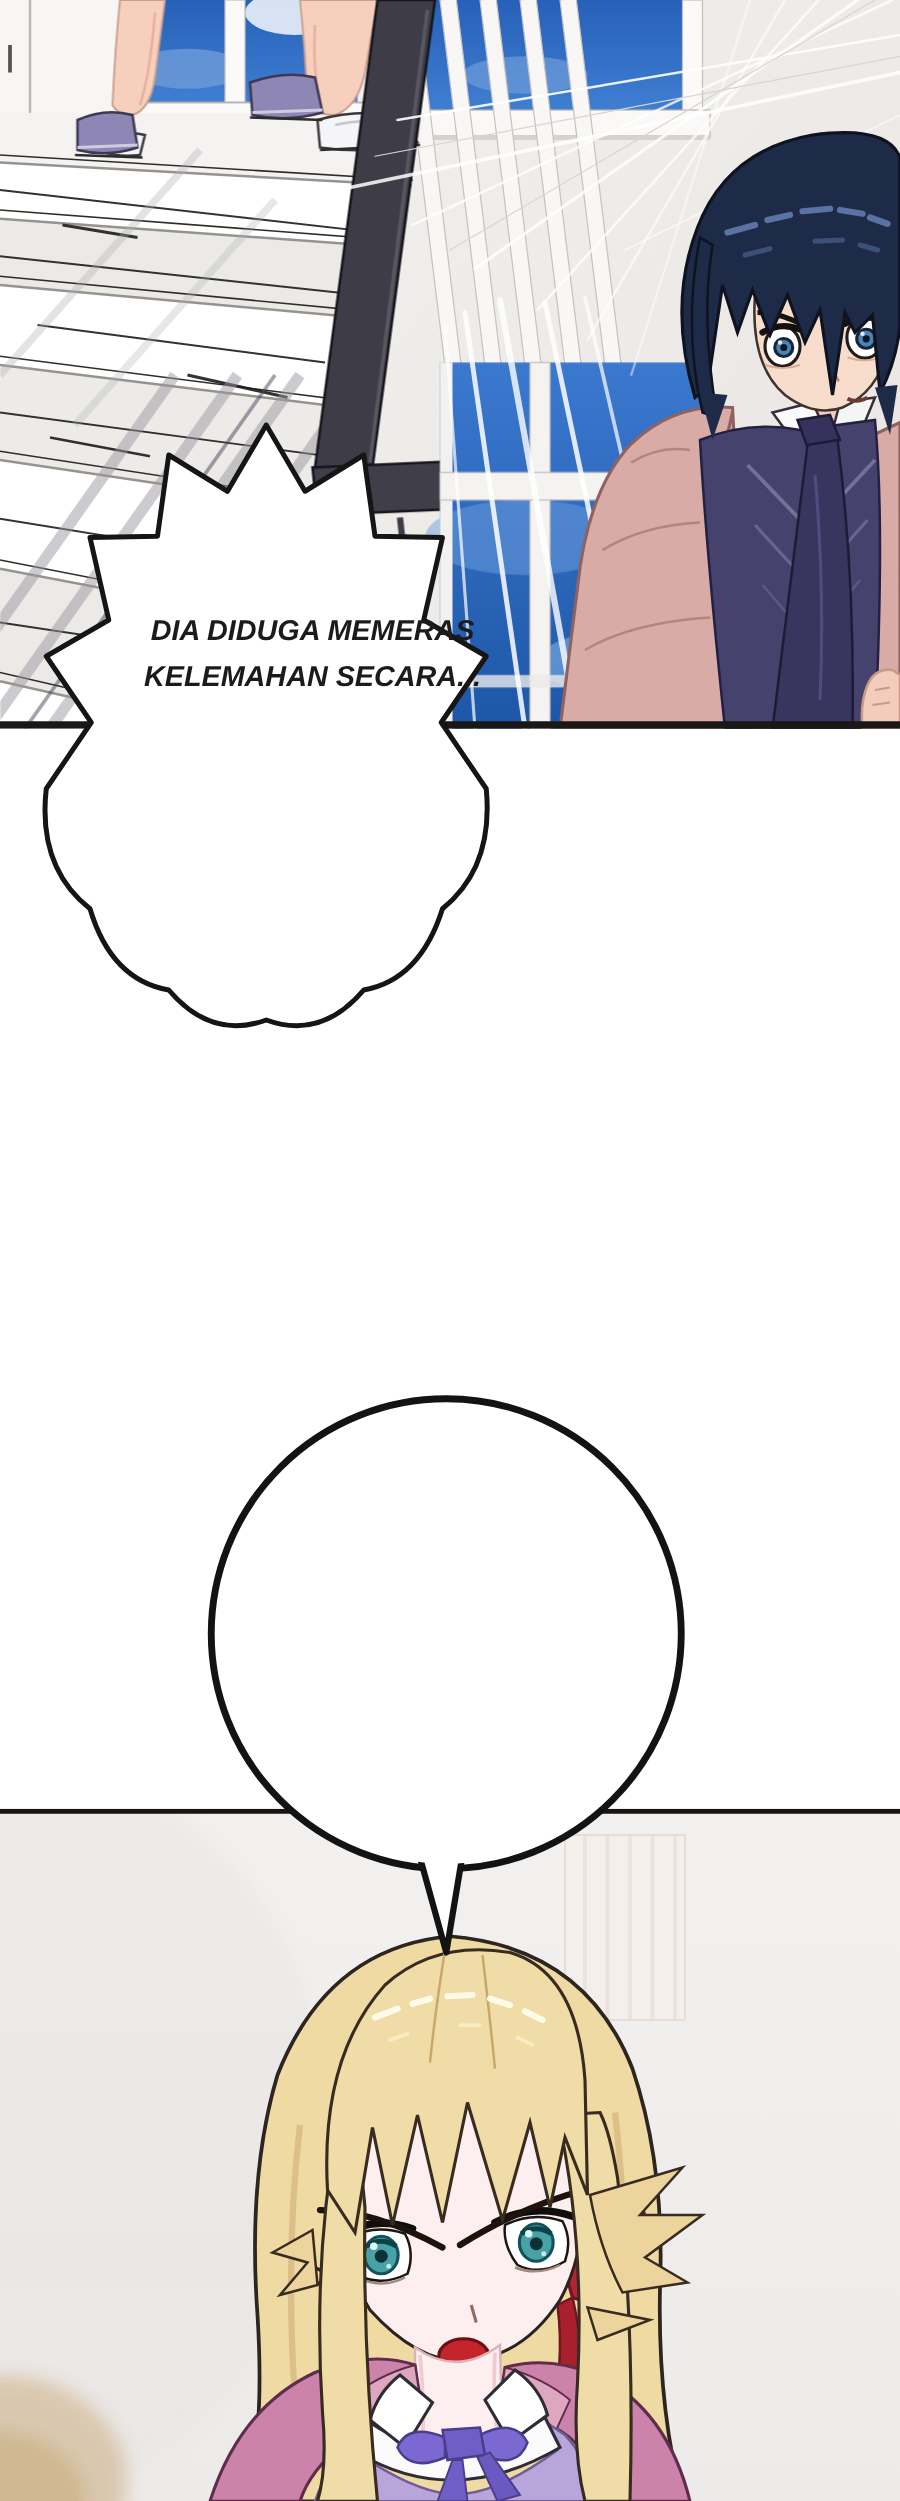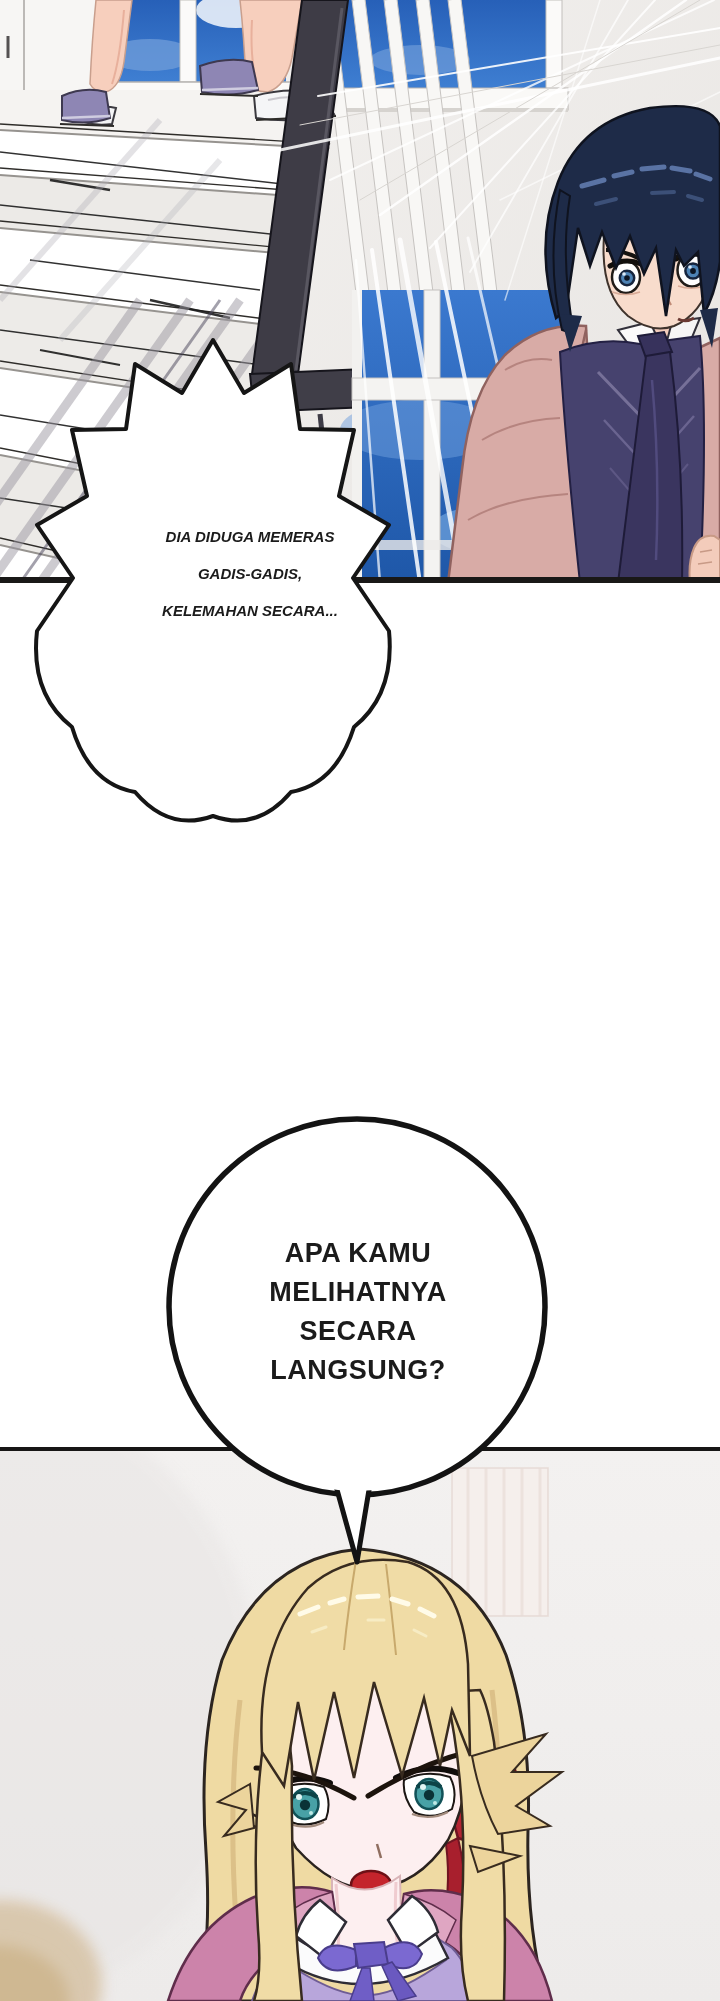--- a/index.html
+++ b/index.html
@@ -6,21 +6,21 @@
   .page{
     position:relative;width:720px;height:2001px;overflow:hidden;
     background:#ffffff;font-family:"Liberation Sans",sans-serif;
   }
   .layer{position:absolute;}
   .bubble-text{
     position:absolute;text-align:center;color:#1b1b1b;font-weight:bold;z-index:30;
   }
   .bubble-text.exposition{
     left:85px;top:486px;width:330px;
-    font-size:15px;line-height:37px;font-style:italic;letter-spacing:0px;margin-top:32px;
+    font-size:23px;line-height:37px;font-style:italic;letter-spacing:0px;
   }
   .bubble-text.question{
     left:215px;top:1234px;width:286px;
     font-size:27px;line-height:39px;letter-spacing:0.5px;
   }
   svg{display:block;}
   .z1{z-index:10;} .z2{z-index:20;}
 </style>
 </head>
 <body>
@@ -257,21 +257,20 @@
     <rect x="0" y="577" width="720" height="6" fill="#191817"></rect>
   </svg>
 
   <svg class="layer z2" style="left:10px;top:330px" width="396" height="496" viewBox="10 330 396 496">
     <path d="M213,340 L244,393 L291,364 L300,429 L354,430 L339,496 L389,525 L353,578 L389,631
              Q395,694 354,727 Q336,784 291,792 Q257,832 213,816 Q169,832 135,792 Q89,784 72,727 Q30,694 37,631
              L73,578 L37,525 L87,496 L72,430 L126,429 L135,364 L182,393 Z" fill="#ffffff" stroke="#151515" stroke-width="4" stroke-linejoin="round"></path>
   </svg>
   <div class="bubble-text exposition">
     <div>DIA DIDUGA MEMERAS</div>
-    <div>GADIS-GADIS,</div>
     <div>KELEMAHAN SECARA...</div>
   </div>
 
   <svg class="layer z1" style="left:0;top:1447px" width="720" height="554" viewBox="0 1447 720 554">
     <defs>
       <linearGradient id="bgGrad2" x1="0" y1="0" x2="0" y2="1">
         <stop offset="0" stop-color="#f3f1f0"></stop>
           <stop offset="1" stop-color="#edebea"></stop>
       </linearGradient>
       <filter id="soft" x="-50%" y="-50%" width="200%" height="200%">
@@ -377,20 +376,14 @@
     </g>
 
     <rect x="0" y="1447" width="720" height="4" fill="#171615"></rect>
   </svg>
 
   <svg class="layer z2" style="left:140px;top:1095px" width="440" height="485" viewBox="140 1095 440 485">
     <circle cx="357" cy="1307" r="188" fill="#ffffff" stroke="#131313" stroke-width="5.5"></circle>
     <path d="M331,1468 L357,1562 L373,1466" fill="#ffffff" stroke="#131313" stroke-width="5" stroke-linejoin="round"></path>
     <circle cx="357" cy="1307" r="184" fill="#ffffff"></circle>
   </svg>
-  <div class="bubble-text question">
-    <div>APA KAMU</div>
-    <div>MELIHATNYA</div>
-    <div>SECARA</div>
-    <div>LANGSUNG?</div>
-  </div>
 
 </div>
 
 </body></html>

